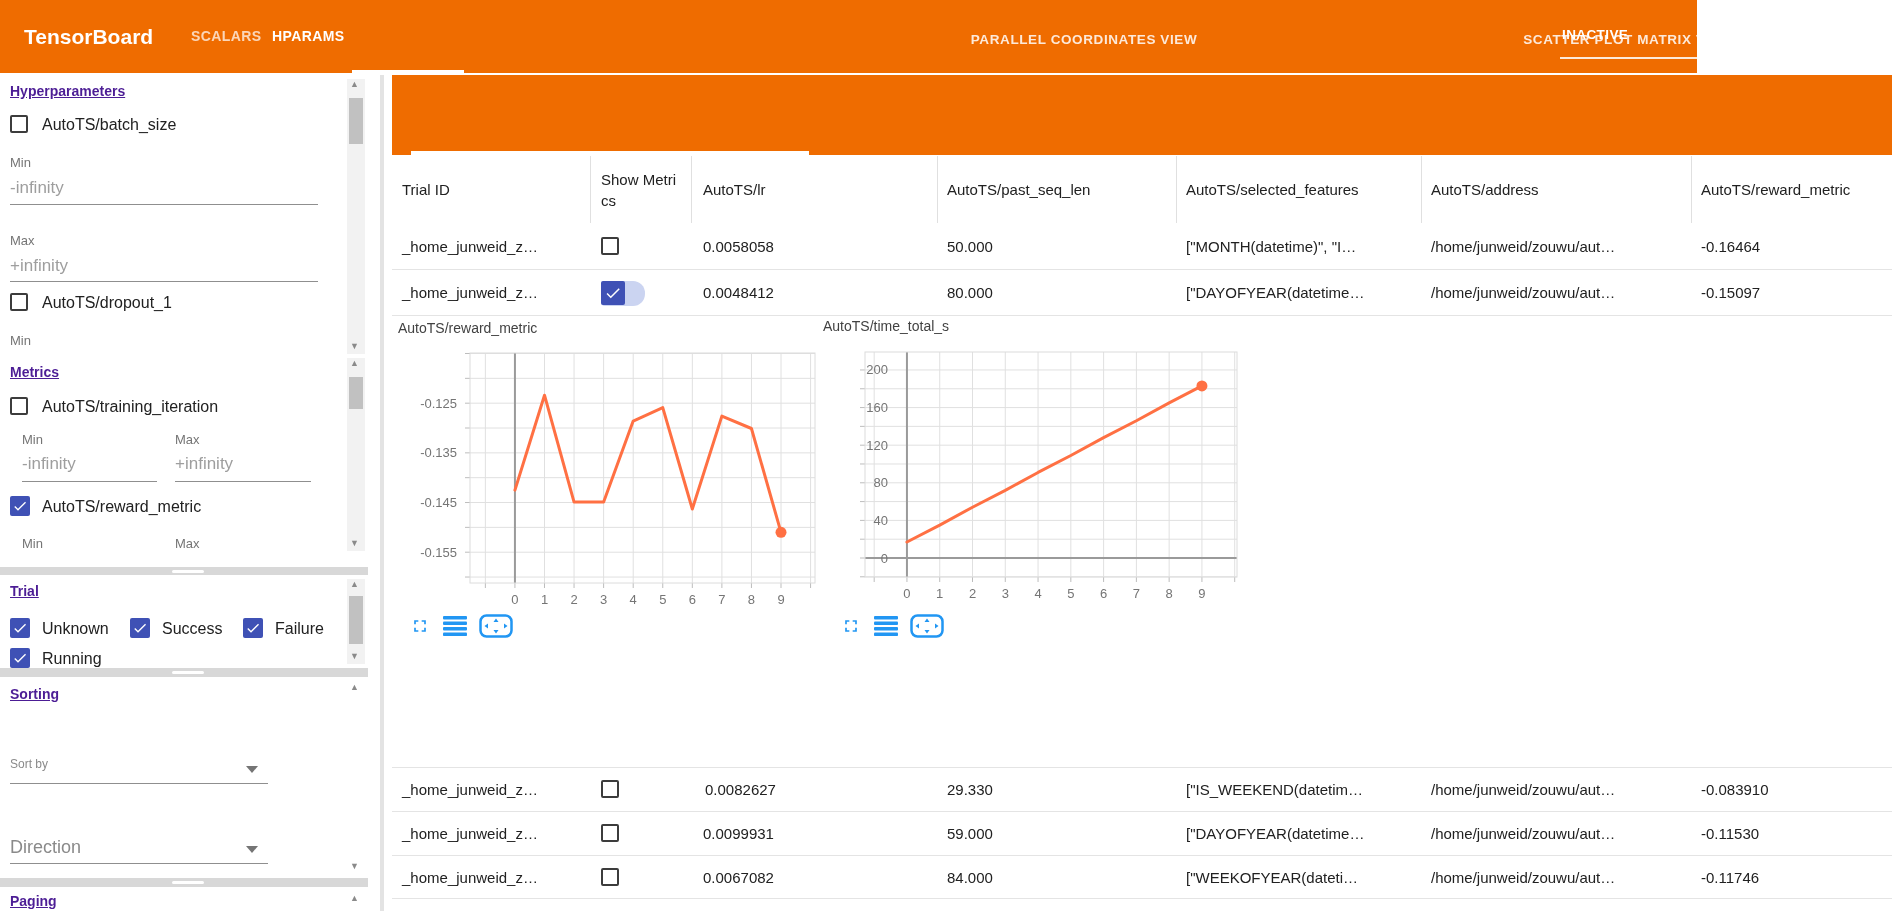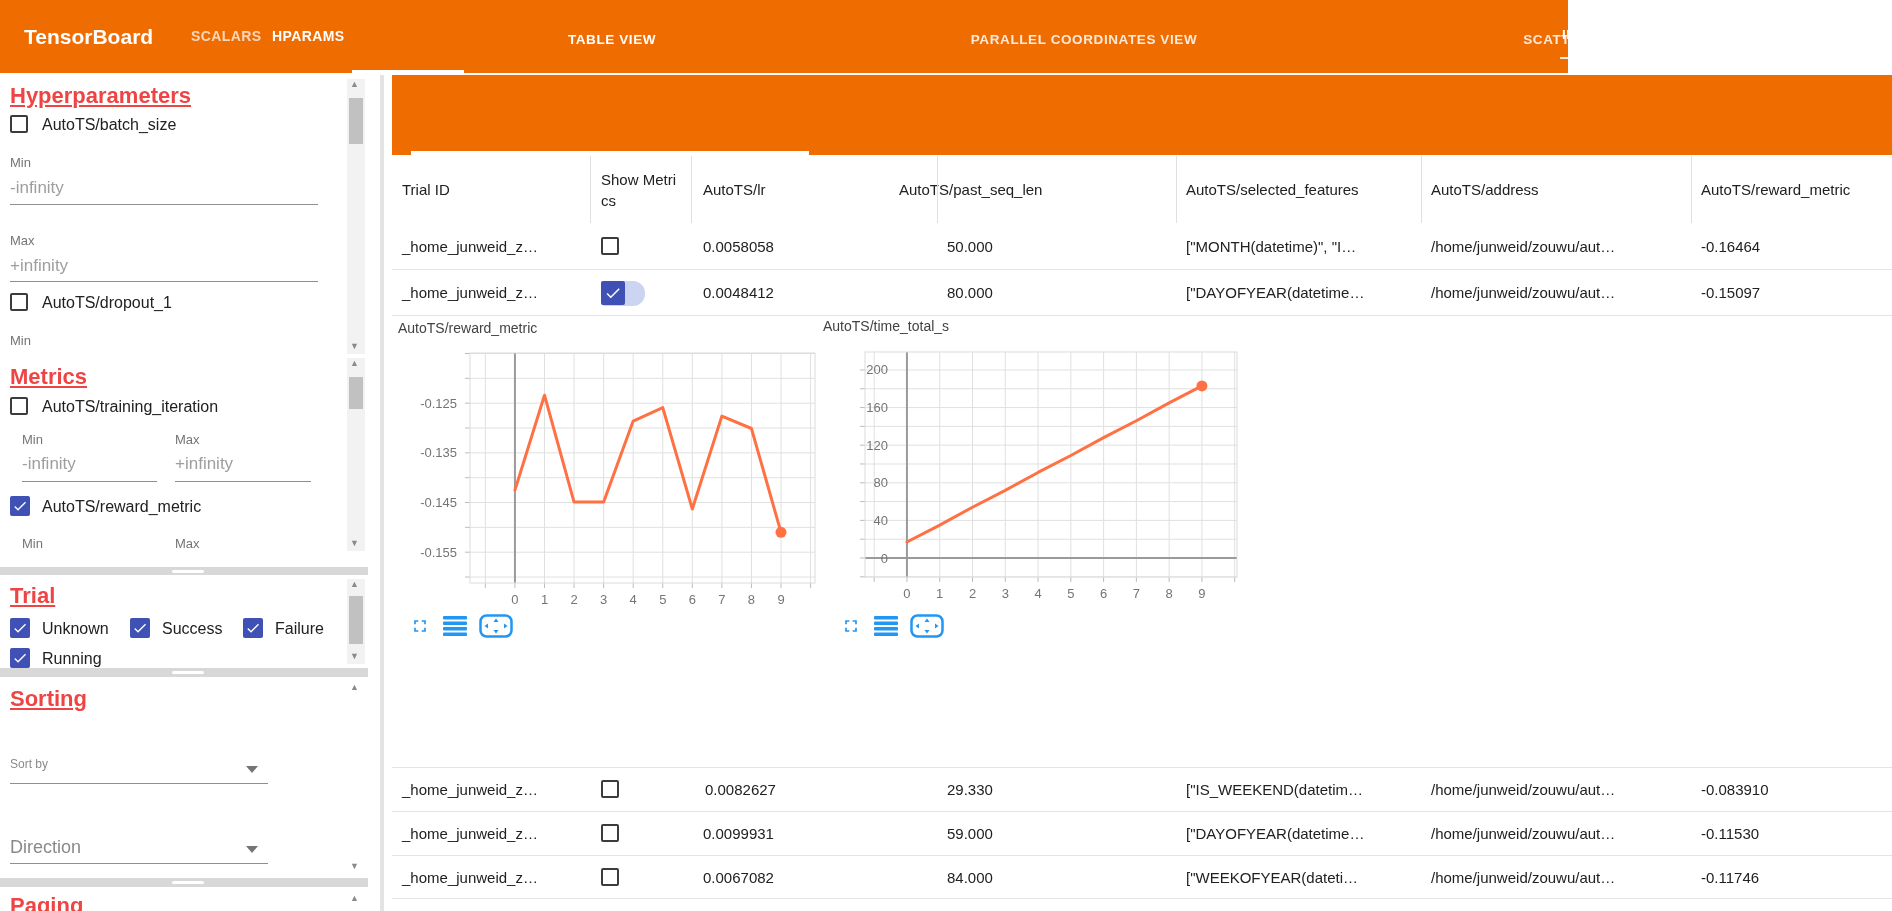--- a/index.html
+++ b/index.html
@@ -2,34 +2,34 @@
 <html><head>
 <meta charset="utf-8">
 <title>TensorBoard</title>
 <style>
   * { box-sizing: border-box; margin: 0; padding: 0; }
   html,body { background:#fff; }
   body { font-family: "Liberation Sans", sans-serif; }
   .app { position:relative; width:1892px; height:911px; overflow:hidden; background:#fff; }
 
   
-  .hdr { position:absolute; left:0; top:0; width:1568px; height:73px; background:#ef6c00; }
+  .hdr { position:absolute; left:0; top:0; width:1697px; height:73px; background:#ef6c00; }
   .hdr-title { position:absolute; left:24px; top:0; height:73px; line-height:73px; color:#fff; font-size:21px; font-weight:bold; }
   .hdr-tab { position:absolute; top:0; height:73px; line-height:73px; font-size:14px; font-weight:bold; letter-spacing:0.4px; color:rgba(255,255,255,0.72); cursor:pointer; }
   .hdr-tab.active { color:#fff; }
   .hdr-tab-ink { position:absolute; left:352px; top:70px; width:112px; height:3px; background:#fff; }
   .hdr-select { position:absolute; left:1562px; top:18px; width:188px; height:38px; color:#fff; }
   .hdr-select .val { position:absolute; left:0; top:9px; font-size:13.5px; font-weight:bold; letter-spacing:0.4px; }
   .hdr-select .caret { position:absolute; right:23px; top:17px; width:0; height:0; border-left:6px solid transparent; border-right:6px solid transparent; border-top:7px solid #fff; }
   .hdr-select .uline { position:absolute; left:-2px; top:39px; width:190px; height:2px; background:rgba(255,255,255,0.85); }
   .hdr-icon { position:absolute; top:24px; width:26px; height:26px; cursor:pointer; }
 
   
   .card { position:absolute; left:0; width:368px; background:#fff; overflow:hidden; }
-  .sec-title { position:absolute; left:10px; font-size:22px; font-weight:bold; color:#ef4444; text-decoration:underline; }
+  .sec-title { position:absolute; left:10px; font-size:14px; font-weight:bold; color:#4c1d95; text-decoration:underline; }
   .side-label { position:absolute; font-size:13px; color:#757575; }
   .side-value { position:absolute; font-size:17px; color:#9e9e9e; }
   .f-uline { position:absolute; height:1px; background:#8f8f8f; }
   .cbx { position:absolute; width:18px; height:18px; border:2px solid #3c3c3c; border-radius:2px; background:#fff; cursor:pointer; }
   .cbx-on { position:absolute; width:20px; height:20px; border-radius:2px; background:#3f51b5; cursor:pointer; }
   .cbx-on svg { position:absolute; left:2px; top:2px; }
   .cb-label { position:absolute; font-size:16px; color:#212121; }
   .divider { position:absolute; left:0; width:368px; background:#d8d8d8; }
   .divider .handle { position:absolute; left:172px; top:3px; width:32px; height:3px; background:#fff; border-radius:2px; }
   .sb-track { position:absolute; left:347px; width:18px; background:#f2f2f2; }
@@ -192,29 +192,28 @@
     </div>
 
   <div class="card" style="top:887px; height:24px;padding-left:21px;">
     <div class="sec-title" style="top:6px;">Paging</div>
     <div class="sb-arrow" style="top:6px;">▲</div>
   </div>
 
   <div class="splitter"></div>
 
   <div class="viewbar"></div>
-  <div class="view-tab active" style="left:612px;">TABLE VIEW</div>
   <div class="view-tab" style="left:1084px;">PARALLEL COORDINATES VIEW</div>
   <div class="view-tab" style="left:1628px;">SCATTER PLOT MATRIX VIEW</div>
   <div class="view-ink"></div>
 
   <div class="thead-cell" style="left:402px; width:180px;">Trial ID</div>
   <div class="thead-cell brk" style="left:601px; width:82px;">Show Metrics</div>
   <div class="thead-cell" style="left:703px; width:226px;">AutoTS/lr</div>
-  <div class="thead-cell" style="left:899px; width:222px;">AutoTS/past_seq_len</div>
+  <div class="thead-cell" style="left:947px; width:222px;">AutoTS/past_seq_len</div>
   <div class="thead-cell brk" style="left:1186px; width:196px;">AutoTS/selected_features</div>
   <div class="thead-cell" style="left:1431px; width:250px;">AutoTS/address</div>
   <div class="thead-cell brk" style="left:1701px; width:178px;">AutoTS/reward_metric</div>
   <div class="th-sep" style="left:590px;"></div>
   <div class="th-sep" style="left:691px;"></div>
   <div class="th-sep" style="left:937px;"></div>
   <div class="th-sep" style="left:1176px;"></div>
   <div class="th-sep" style="left:1421px;"></div>
   <div class="th-sep" style="left:1691px;"></div>
   <div class="th-bottom"></div>

